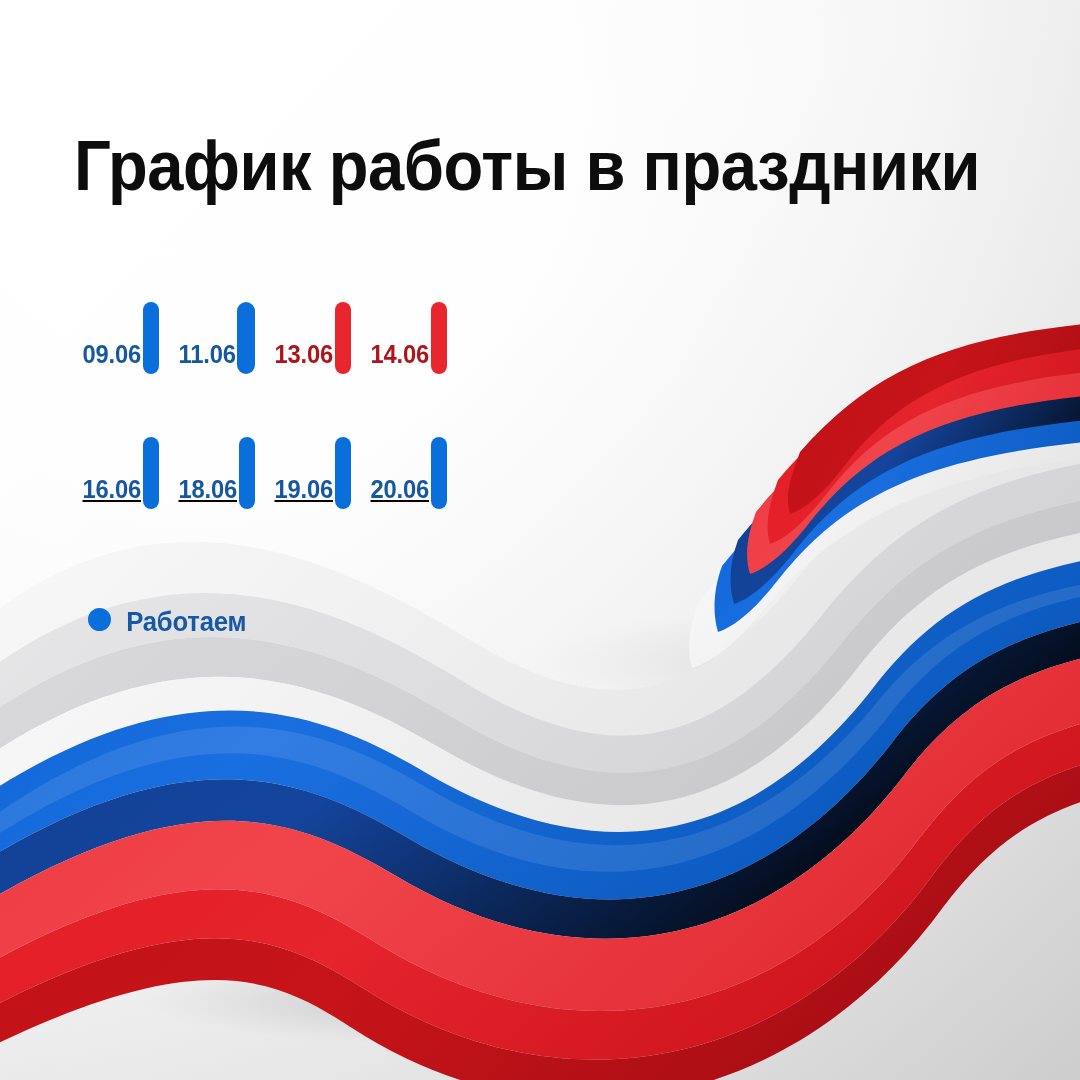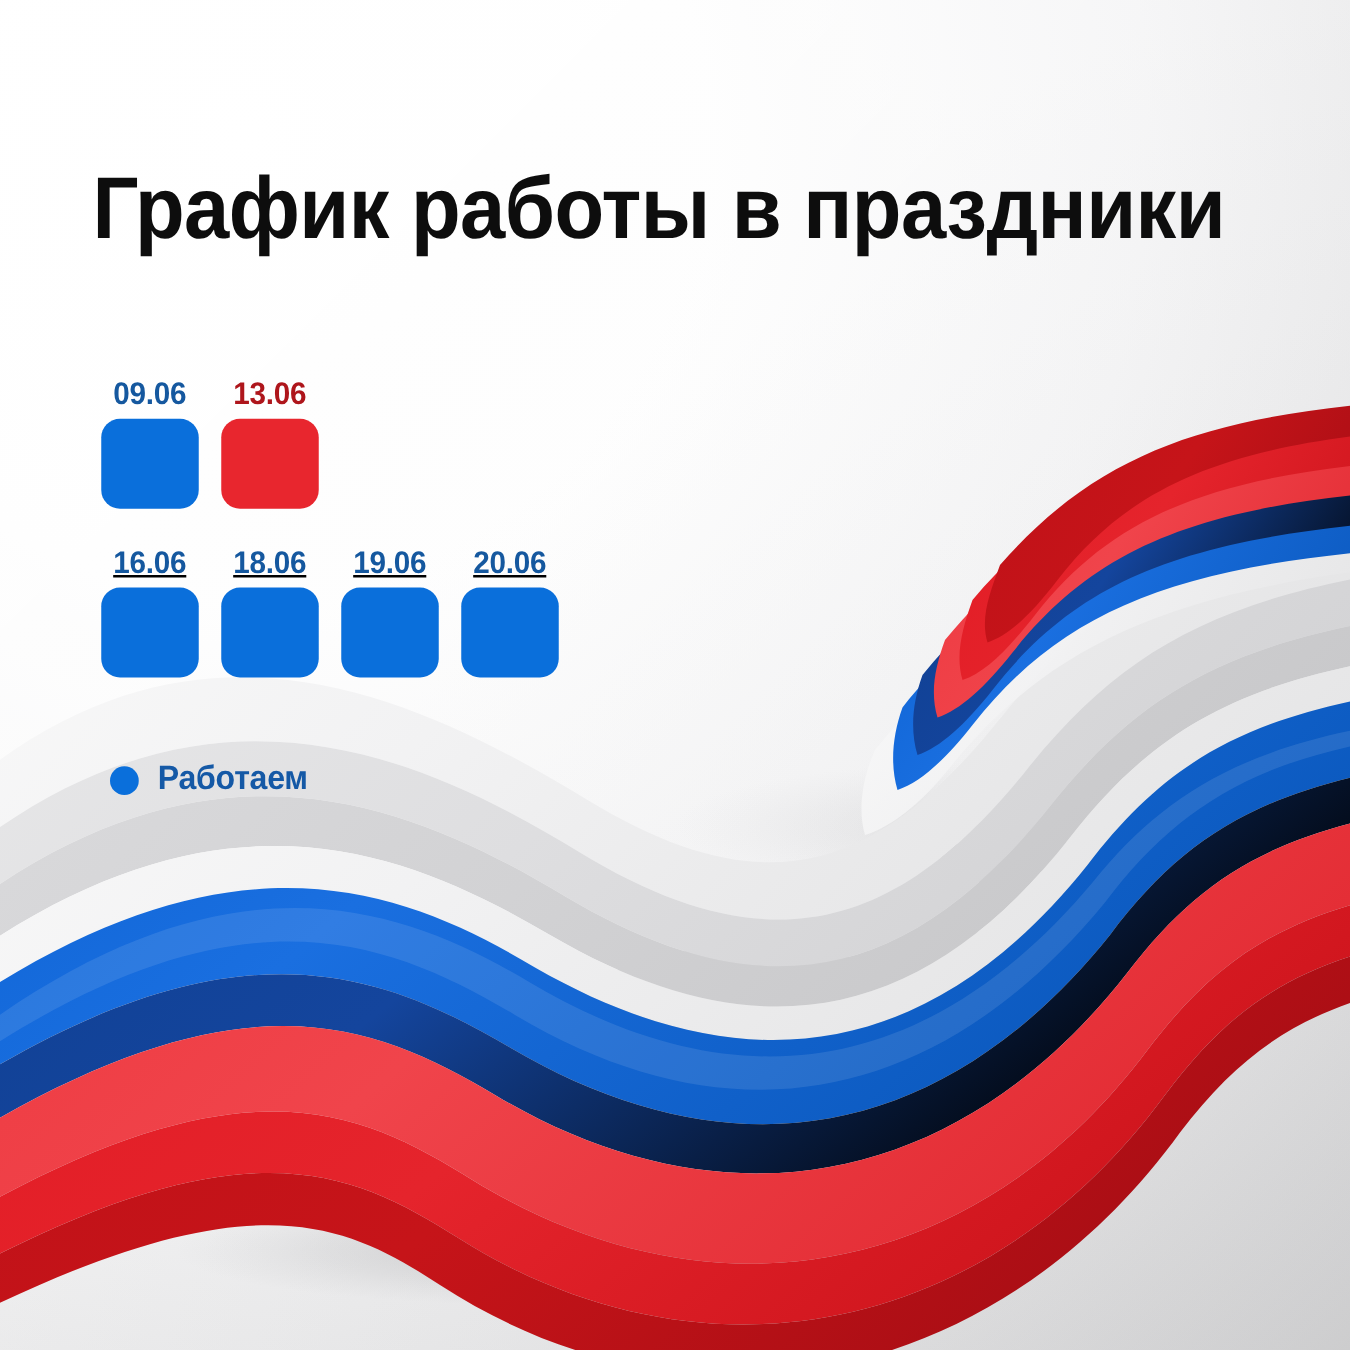--- a/index.html
+++ b/index.html
@@ -67,22 +67,22 @@
     position: absolute;
     display: flex;
     gap: 18px;
   }
   .cal-row.row-1 { left: 81px; top: 302px; }
   .cal-row.row-2 { left: 81px; top: 437px; text-decoration: underline; }
 
   .day {
     width: 78px;
     display: flex;
-    flex-direction: column;
-    align-items: center;
+    flex-direction: row;
+    align-items: flex-end;
   }
 
   .day-label {
     font-family: "Liberation Sans Narrow", "Liberation Sans", "DejaVu Sans", sans-serif;
     font-size: 25px;
     line-height: 26px;
     font-weight: 700;
     letter-spacing: -0.2px;
     transform: scaleX(0.95);
     white-space: nowrap;
@@ -102,21 +102,21 @@
   .legend {
     position: absolute;
     left: 88px;
     top: 608px;
     display: flex;
     align-items: center;
     gap: 40px;
   }
   .legend-item {
     display: flex;
-    align-items: flex-end;
+    align-items: flex-start;
     gap: 12px;
   }
   .legend-dot {
     width: 23px;
     height: 23px;
     border-radius: 50%;
     flex: 0 0 auto;
   }
   .legend-dot.work { background: #0a6fdb; }
   .legend-dot.rest { background: #df1f26; }
@@ -269,21 +269,29 @@
   <div class="content">
 
     <h1 class="page-title">График работы в праздники</h1>
 
     <div class="cal-row row-1">
       <div class="day">
         <div class="day-label work">09.06</div>
         <div class="day-box work"></div>
       </div>
       <div class="day">
+        <div class="day-label work">11.06</div>
+        <div class="day-box work"></div>
+      </div>
+      <div class="day">
         <div class="day-label rest">13.06</div>
+        <div class="day-box rest"></div>
+      </div>
+      <div class="day">
+        <div class="day-label rest">14.06</div>
         <div class="day-box rest"></div>
       </div>
     </div>
 
     <div class="cal-row row-2">
       <div class="day">
         <div class="day-label work">16.06</div>
         <div class="day-box work"></div>
       </div>
       <div class="day">

